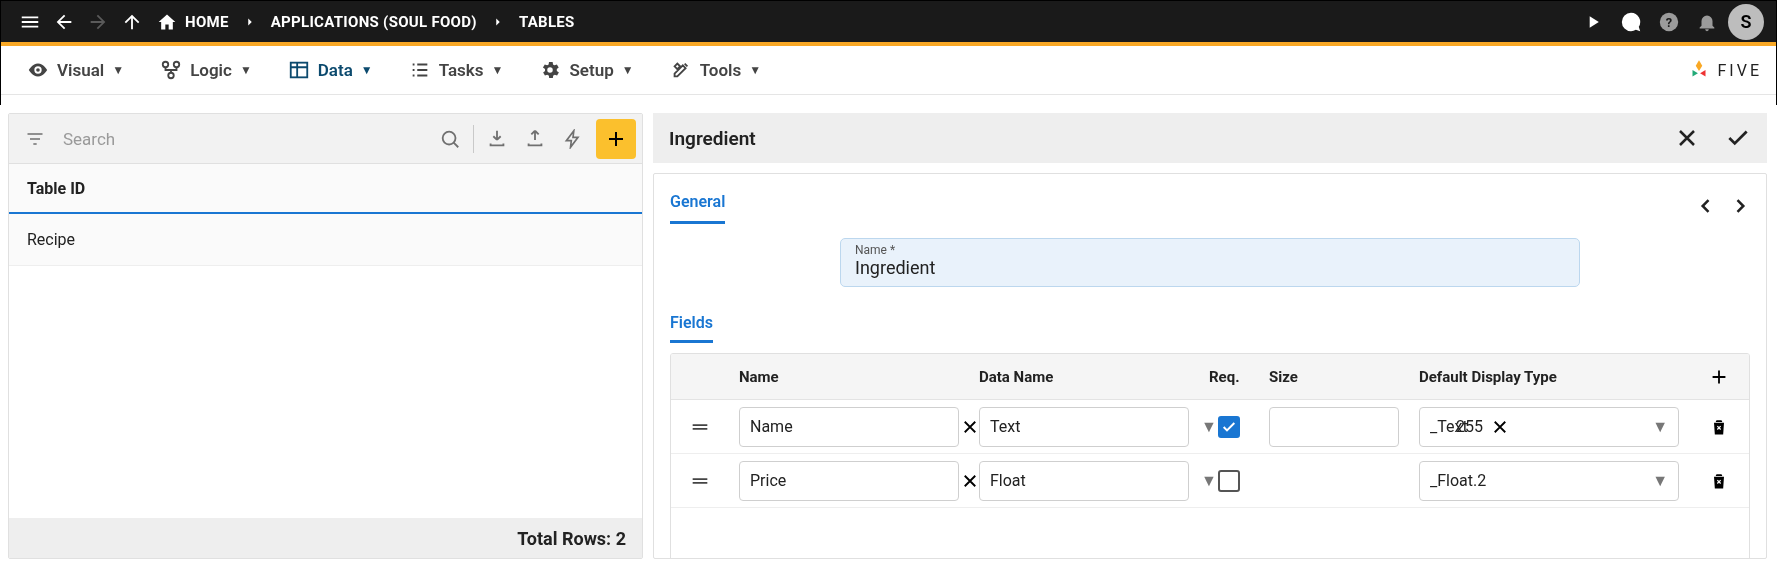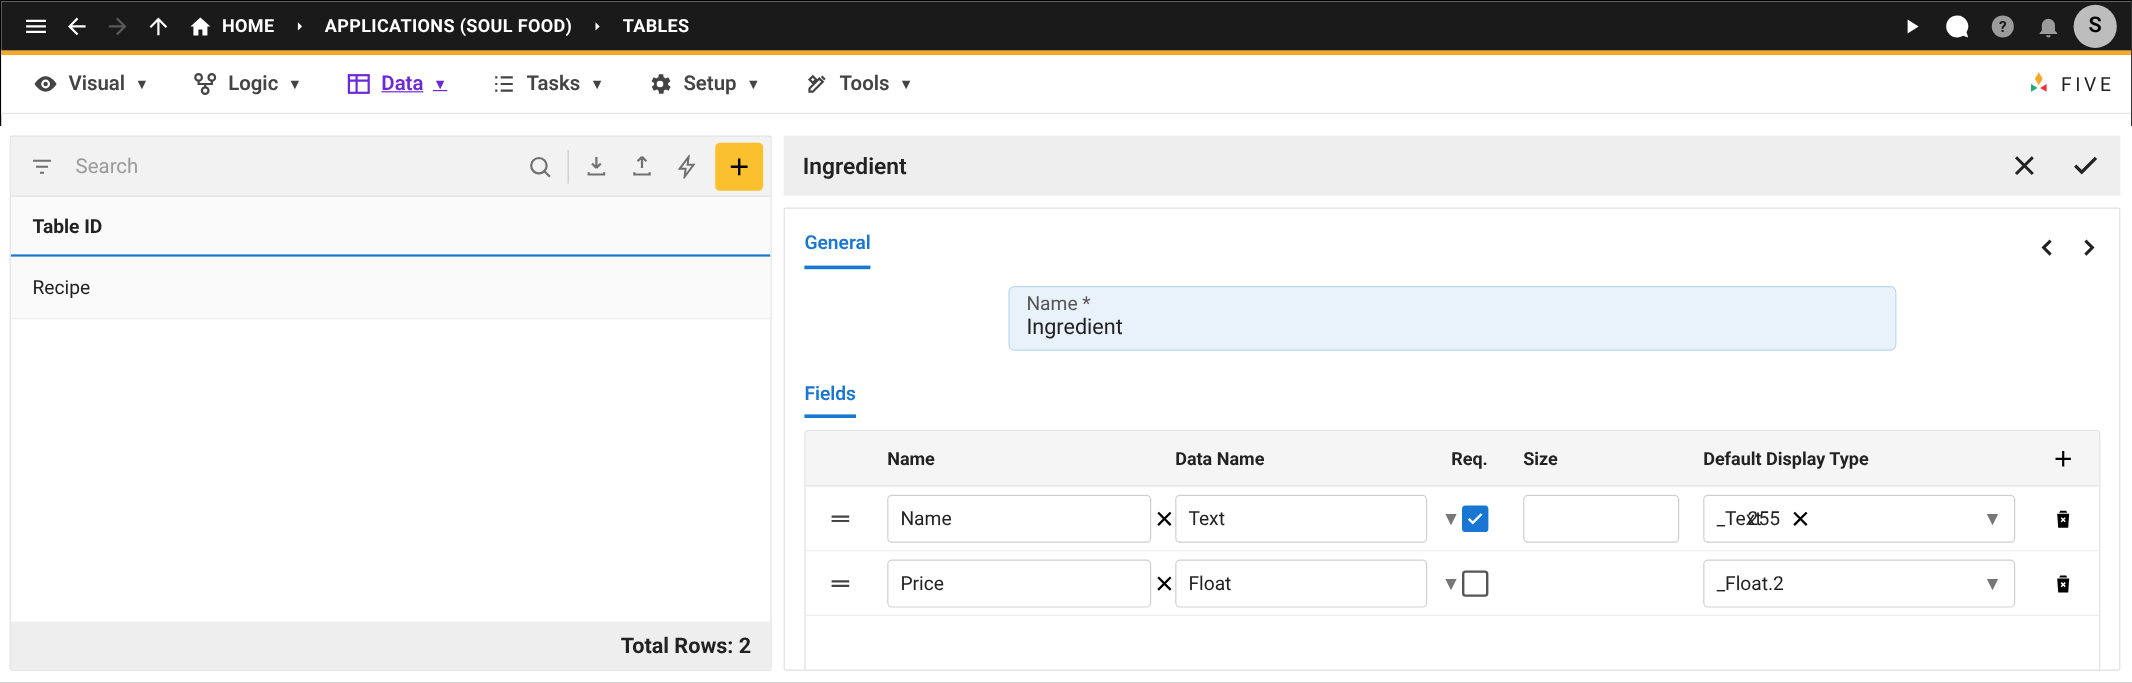--- a/index.html
+++ b/index.html
@@ -13,21 +13,21 @@
   .crumbs { display: flex; align-items: center; gap: 14px; margin-left: 8px; }
   .crumb { color: #fff; font-size: 15px; font-weight: 700; letter-spacing: .3px; display: flex; align-items: center; gap: 8px; cursor: pointer; }
   .crumb.nolink { cursor: default; }
   .tb-right { position: absolute; right: 12px; display: flex; align-items: center; gap: 4px; }
   .avatar { width: 36px; height: 36px; border-radius: 50%; background: #bdbdbd; color: #000; font-weight: 600; display: flex; align-items: center; justify-content: center; font-size: 18px; }
   .orange-line { height: 4px; background: #f9a825; }
 
   
   .menubar { height: 49px; border-bottom: 1px solid #e5e5e5; display: flex; align-items: center; padding: 0 8px; position: relative; background: #fff; }
   .menu-item { display: flex; align-items: center; gap: 8px; padding: 0 18px; height: 100%; color: #444; font-size: 17px; font-weight: 600; cursor: pointer; }
-  .menu-item.active { color: #6d28d9; text-decoration: underline; }
+  .menu-item.active { color: #0c4a6e; }
   .menu-item .dd { font-size: 12px; }
   .brand { position: absolute; right: 14px; display: flex; align-items: center; gap: 6px; font-weight: 400; letter-spacing: 3px; color: #222; }
   .brand-logo { width: 26px; height: 26px; }
 
   
   .workspace { position: absolute; top: 105px; left: 0; right: 0; bottom: 0; display: flex; padding: 8px 10px 10px 8px; gap: 10px; background: #fff; }
   .left-pane { width: 688px; display: flex; flex-direction: column; border: 1px solid #e0e0e0; border-radius: 2px; overflow: hidden; }
   .right-pane { flex: 1; display: flex; flex-direction: column; gap: 10px; }
 
   
@@ -54,21 +54,21 @@
 
   
   .card { border: 1px solid #e0e0e0; border-radius: 2px; padding: 14px 16px 16px; flex: 1; overflow: auto; }
   .section-head { display: flex; justify-content: space-between; align-items: center; }
   .section-tabs { display: flex; gap: 20px; }
   .tab { font-size: 16px; font-weight: 600; color: #1976d2; padding: 4px 0 10px; border-bottom: 3px solid #1976d2; cursor: pointer; }
   .navbtns { display: flex; gap: 14px; }
   .navbtn { color: #222; cursor: pointer; }
 
   .name-field { margin: 14px auto 22px; width: 740px; max-width: 740px; background: #e9f2fb; border: 1px solid #bcd7ee; border-radius: 5px; padding: 4px 14px 8px; }
-  .name-field label { display: block; font-size: 16px; color: #555; margin-bottom: 0px; }
+  .name-field label { display: block; font-size: 12px; color: #555; margin-bottom: 0px; }
   .name-field .nf-val { font-size: 18px; color: #222; background: transparent; border: none; outline: none; width: 100%; }
 
   .sub-tab { font-size: 16px; font-weight: 600; color: #1976d2; padding: 4px 0 8px; border-bottom: 3px solid #1976d2; display: inline-block; }
 
   
   .ftable { margin-top: 10px; border: 1px solid #e0e0e0; border-radius: 3px; overflow: hidden; }
   .ft-head, .ft-row { display: grid; grid-template-columns: 58px 240px 230px 60px 150px 280px 60px; align-items: center; }
   .ft-head { background: #f5f5f5; height: 46px; font-weight: 700; color: #222; font-size: 15px; border-bottom: 1px solid #e3e3e3; }
   .ft-head > div, .ft-row > div { padding: 0 10px; }
   .ft-row { height: 54px; border-bottom: 1px solid #eee; }

